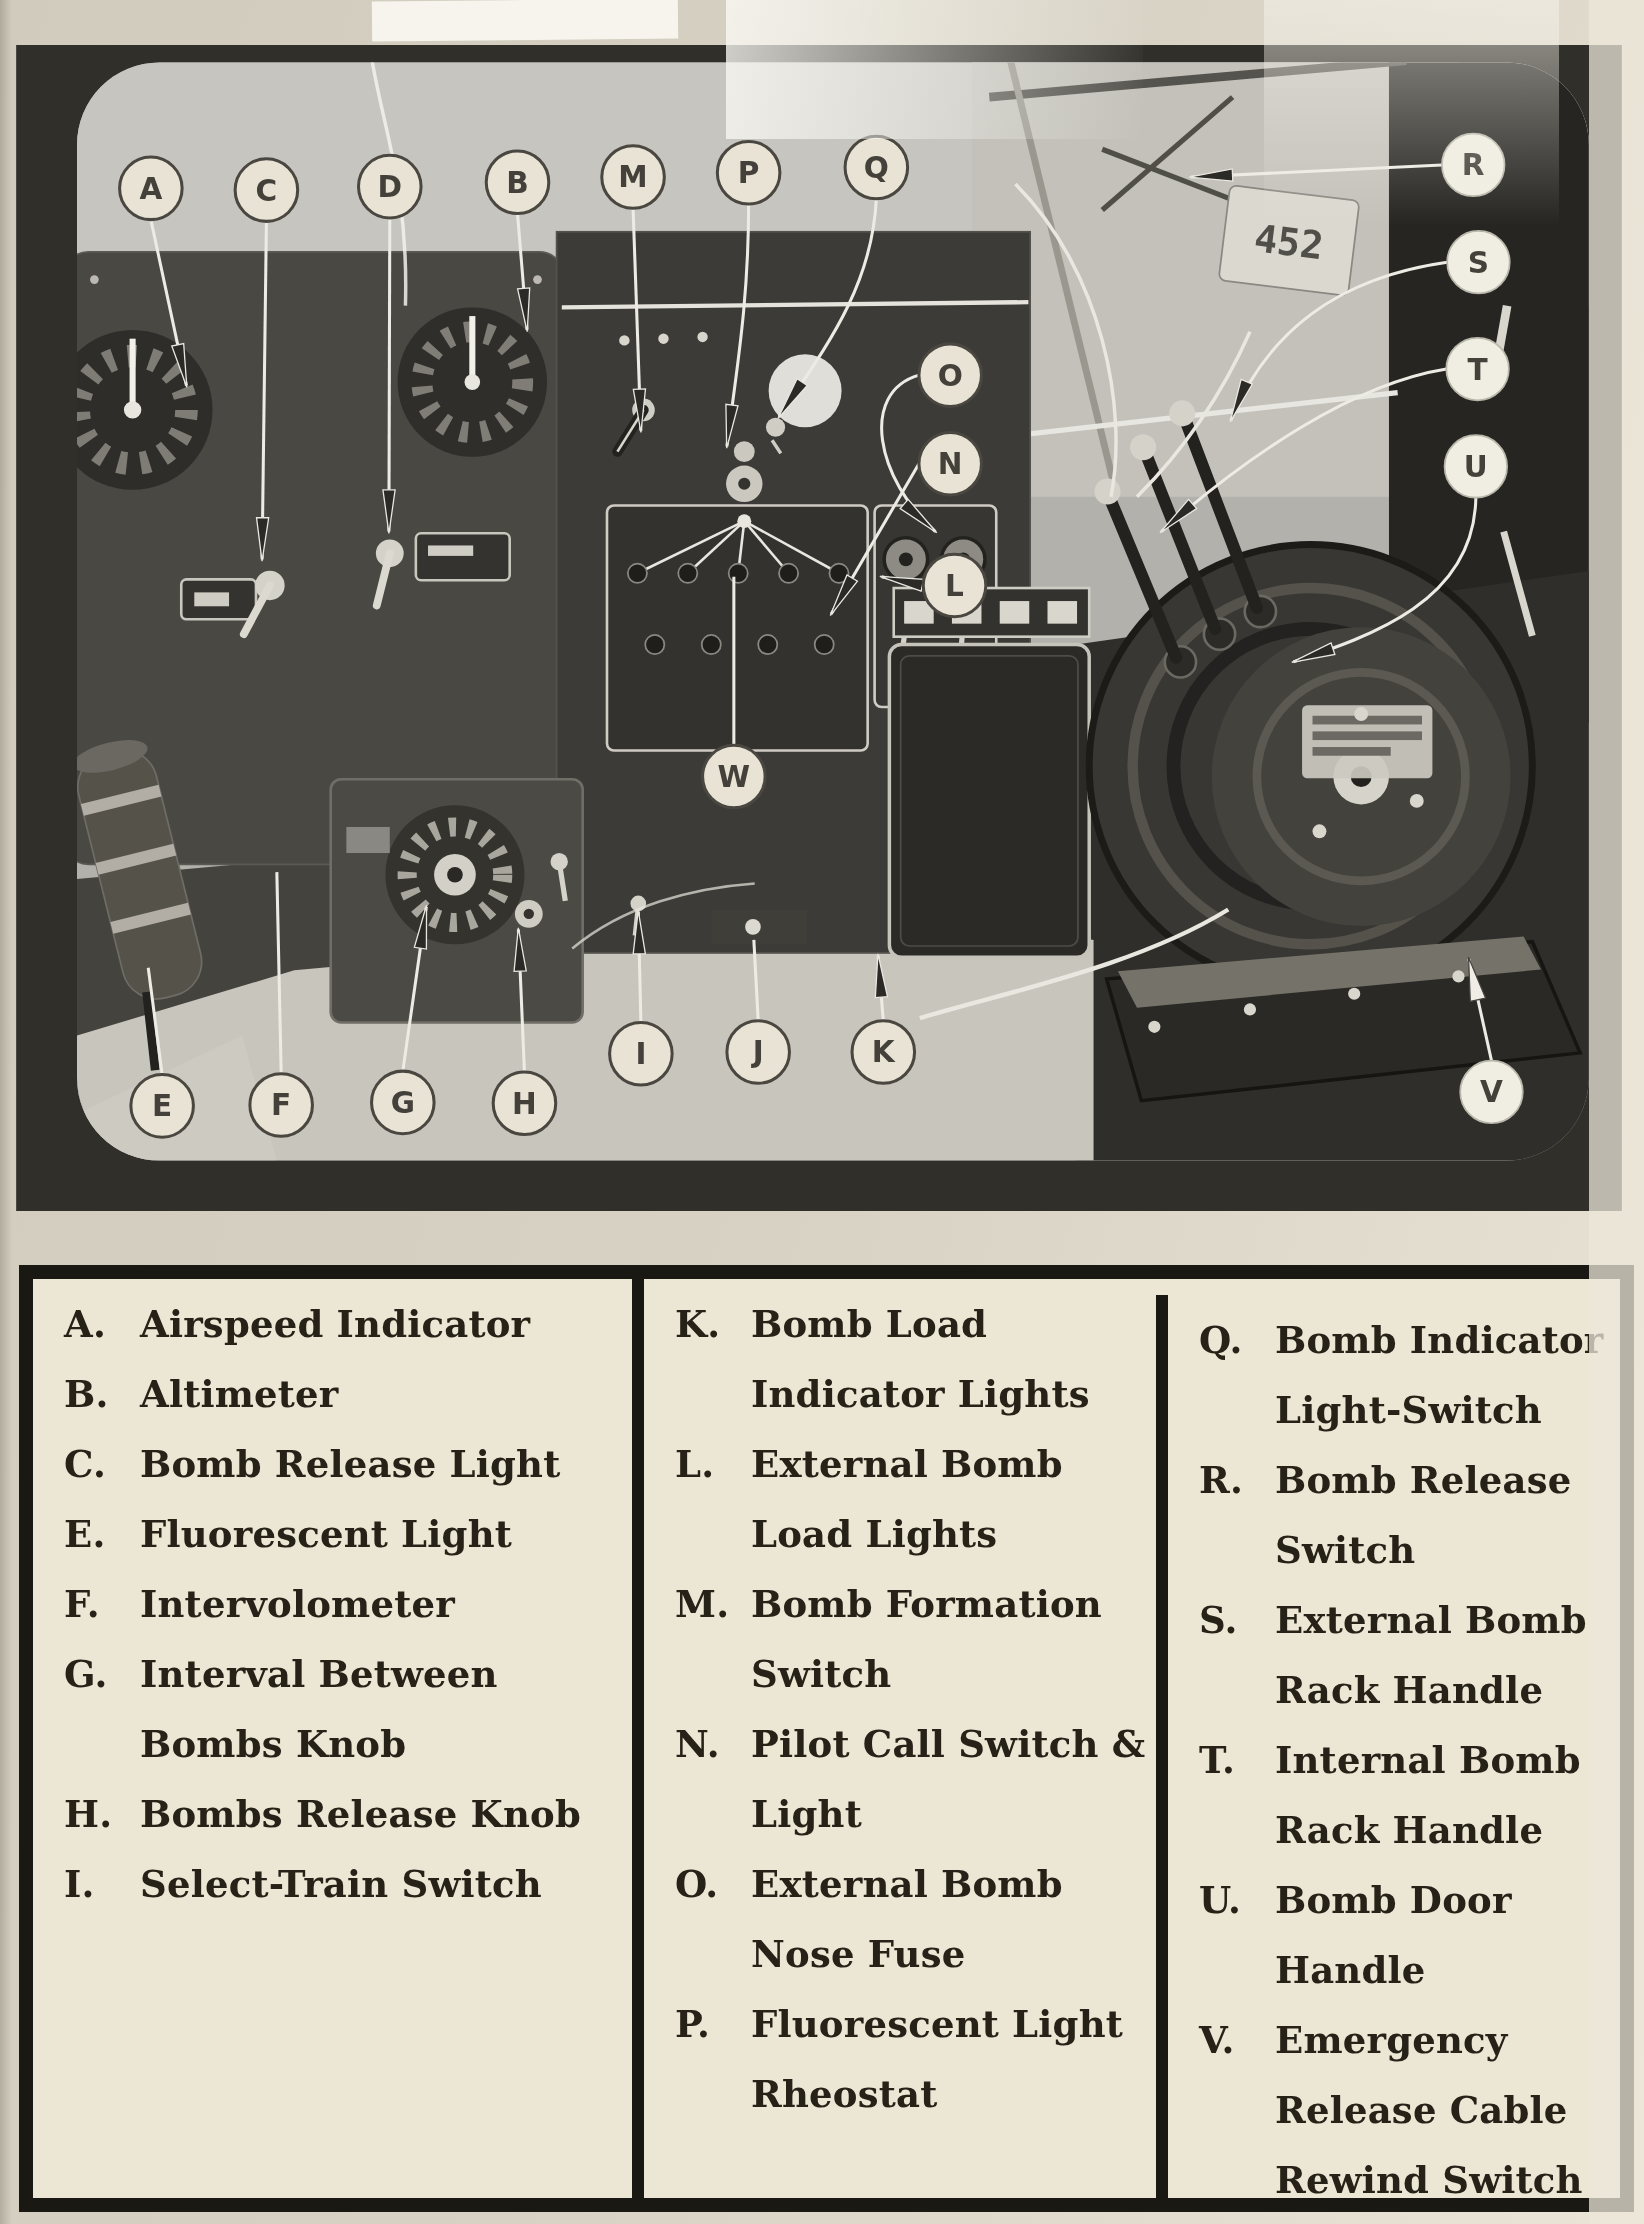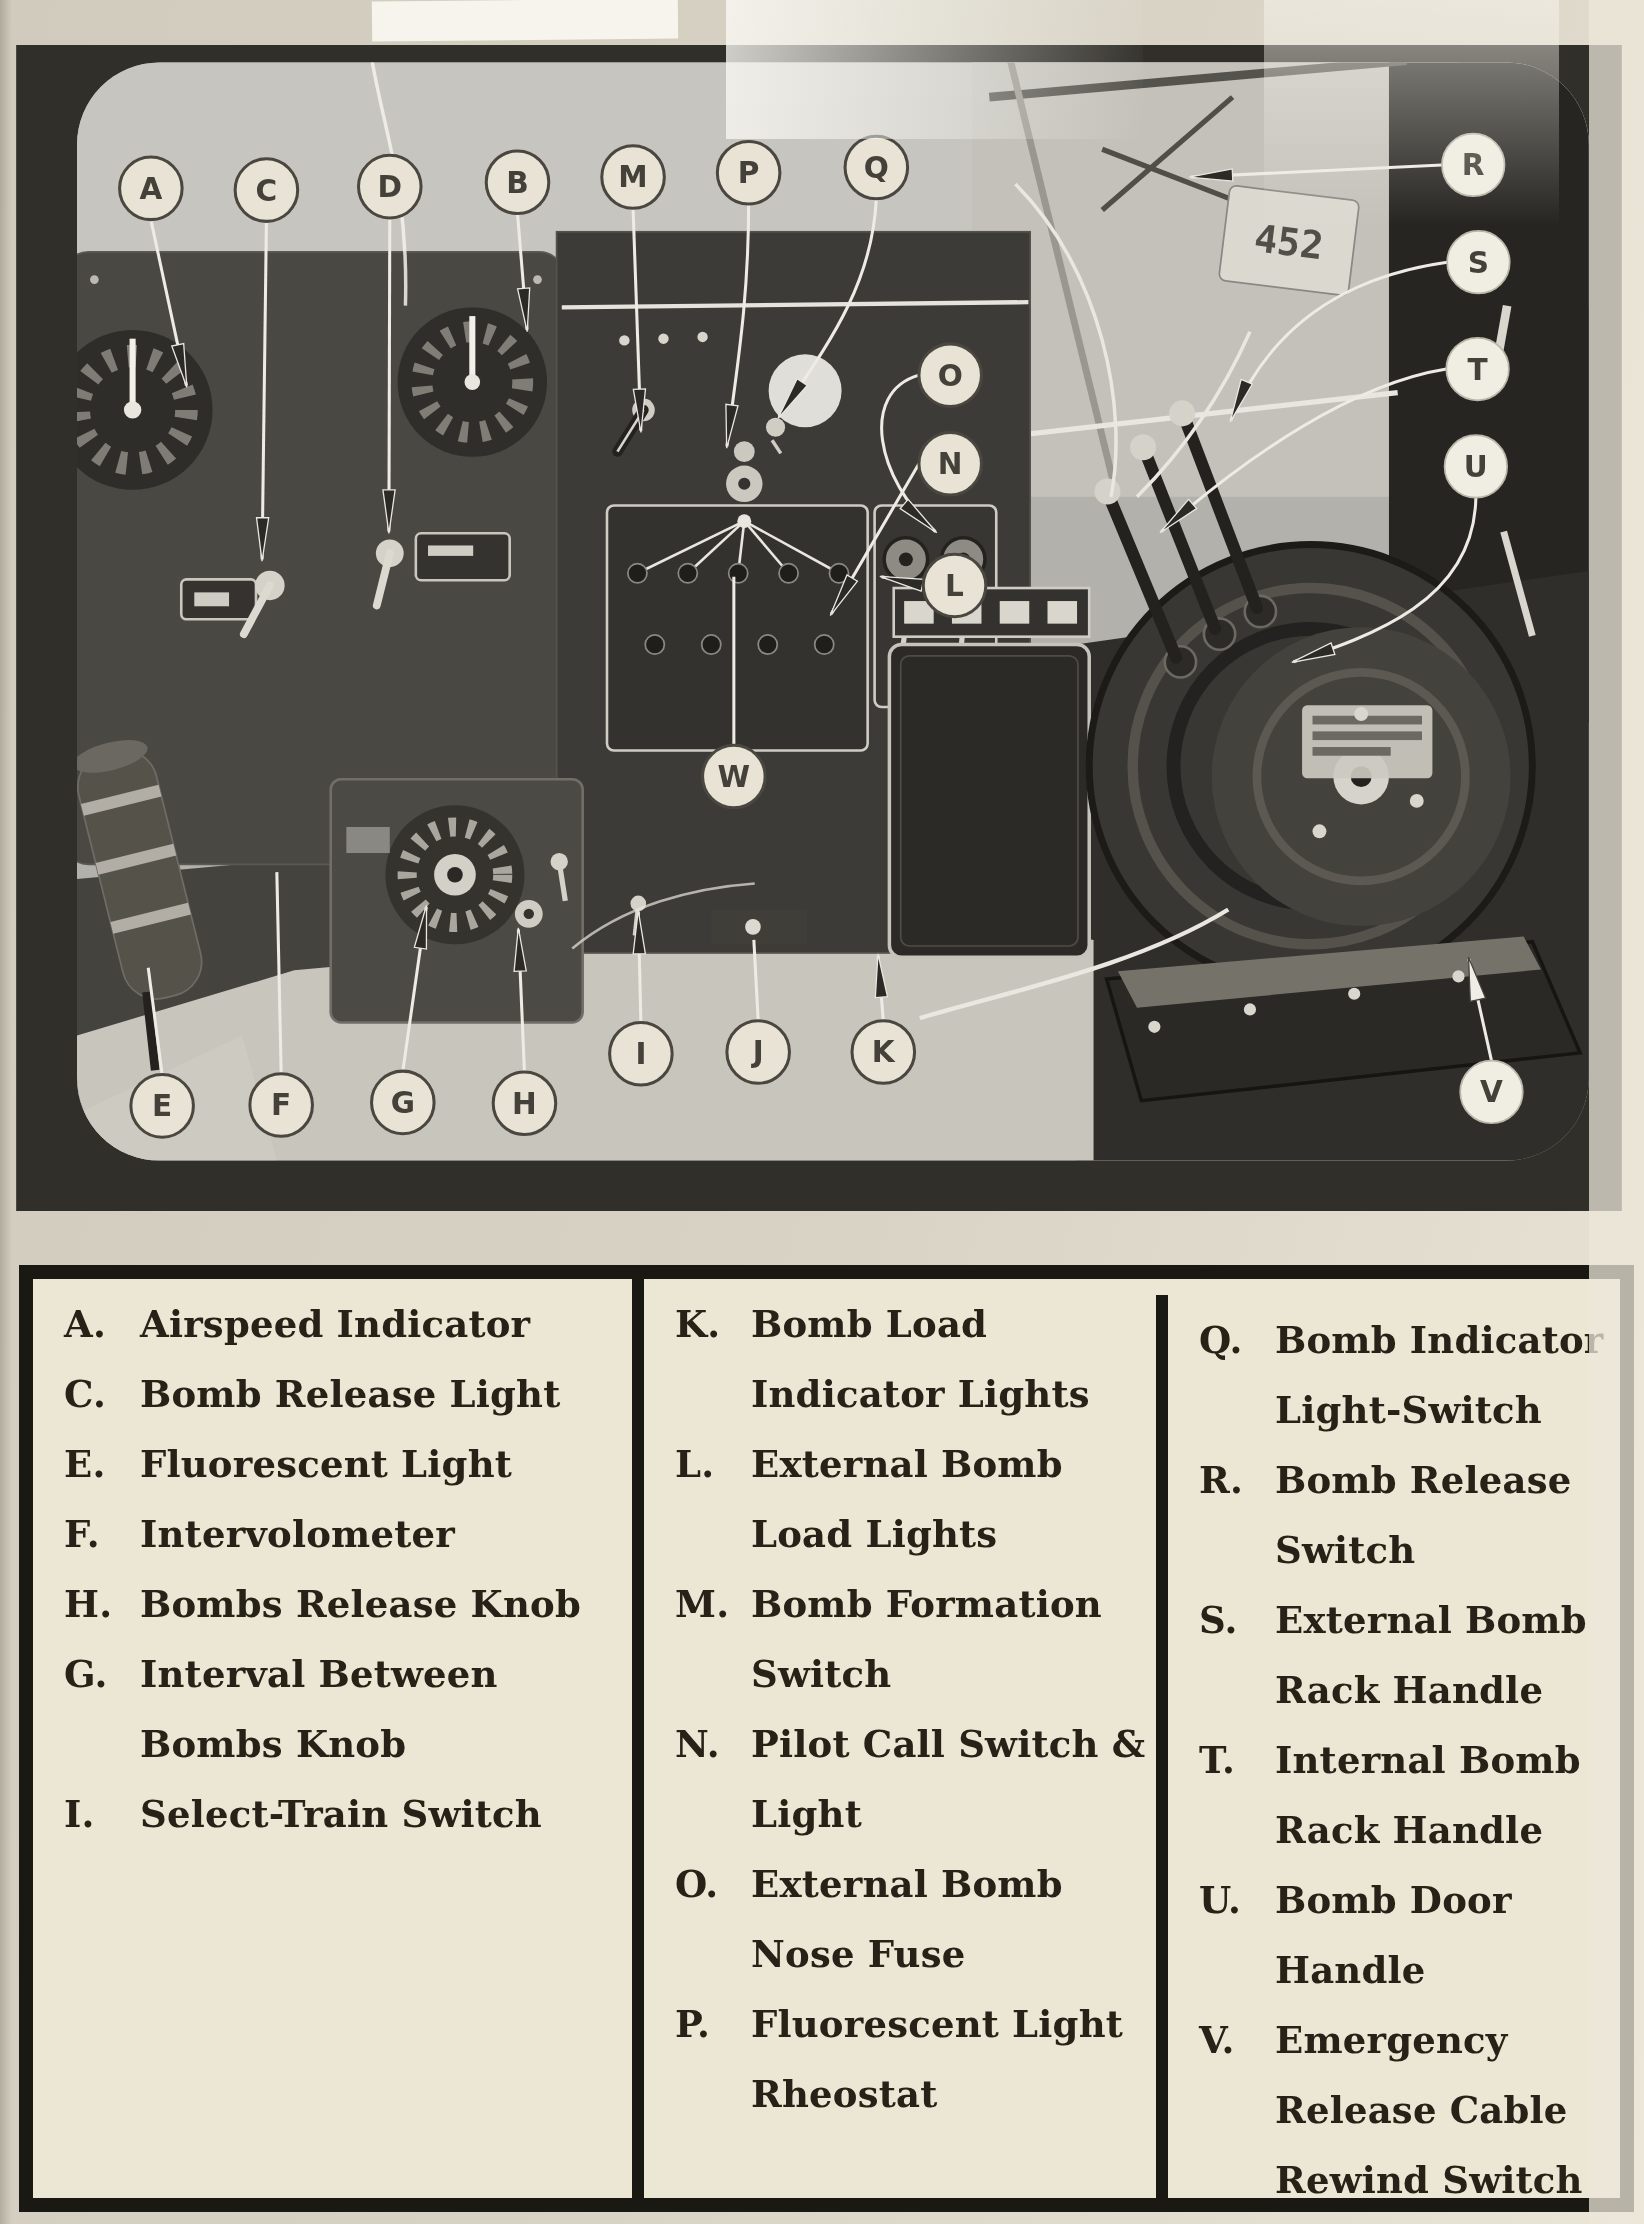--- a/index.html
+++ b/index.html
@@ -387,25 +387,26 @@
               <text class="co-letter" x="1698" y="1217">V</text>
             </g>
       </g>
     </g>
   </svg>
   </div>
 
   <div class="legend">
     <div class="lcol lcol1">
       <div class="entry"><span class="key">A.</span><span>Airspeed Indicator</span></div>
+      <div class="entry"><span class="key">B.</span><span>Altimeter</span></div>
       <div class="entry"><span class="key">C.</span><span>Bomb Release Light</span></div>
       <div class="entry"><span class="key">E.</span><span>Fluorescent Light</span></div>
       <div class="entry"><span class="key">F.</span><span>Intervolometer</span></div>
+      <div class="entry"><span class="key">G.</span><span>Interval Between Bombs Knob</span></div>
       <div class="entry"><span class="key">H.</span><span>Bombs Release Knob</span></div>
-      <div class="entry"><span class="key">G.</span><span>Interval Between Bombs Knob</span></div>
       <div class="entry"><span class="key">I.</span><span>Select-Train Switch</span></div>
 
     </div>
     <div class="lcol lcol2">
       <div class="entry"><span class="key">K.</span><span>Bomb Load Indicator Lights</span></div>
       <div class="entry"><span class="key">L.</span><span>External Bomb Load Lights</span></div>
       <div class="entry"><span class="key">M.</span><span>Bomb Formation Switch</span></div>
       <div class="entry"><span class="key">N.</span><span>Pilot Call Switch &amp; Light</span></div>
       <div class="entry"><span class="key">O.</span><span>External Bomb Nose Fuse</span></div>
       <div class="entry"><span class="key">P.</span><span>Fluorescent Light Rheostat</span></div>

